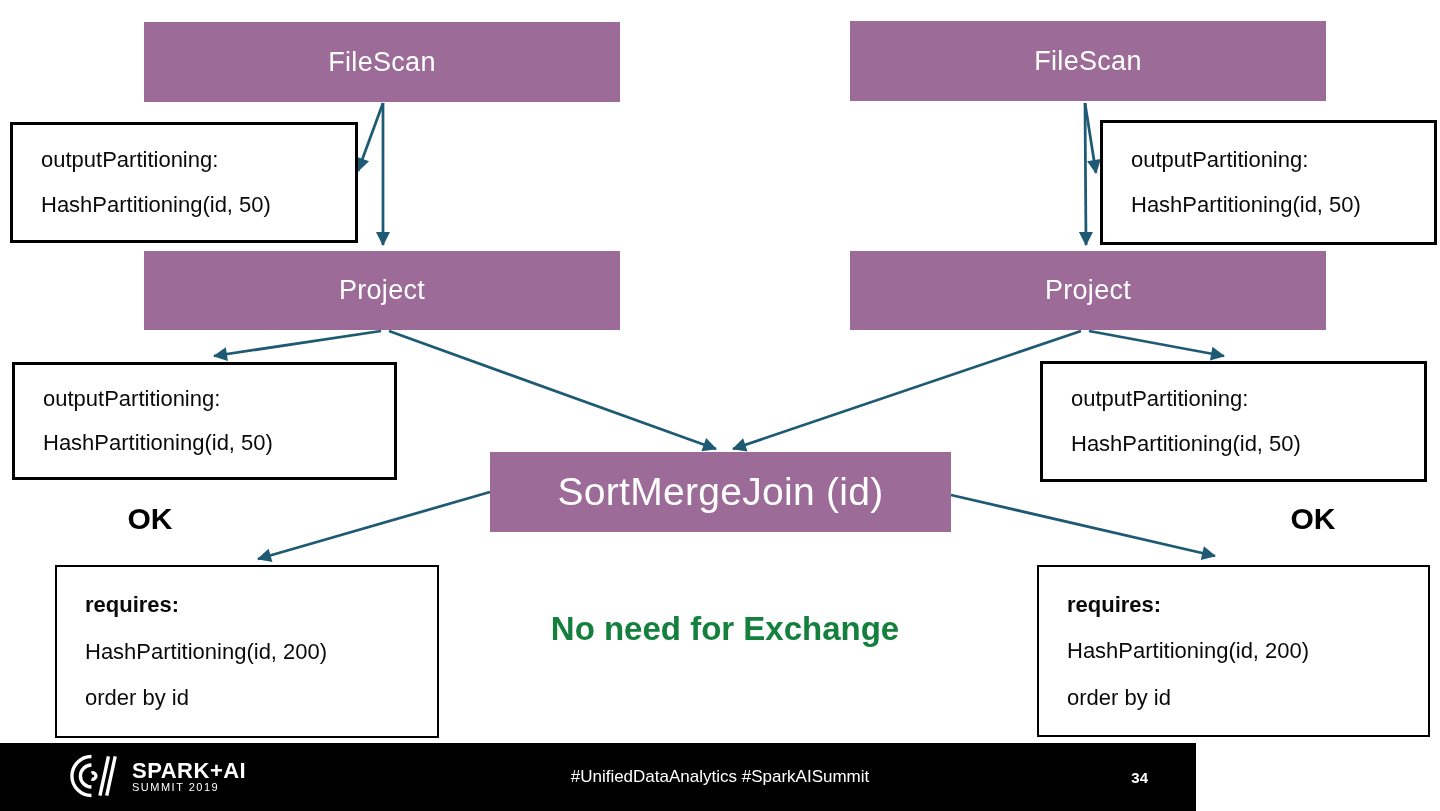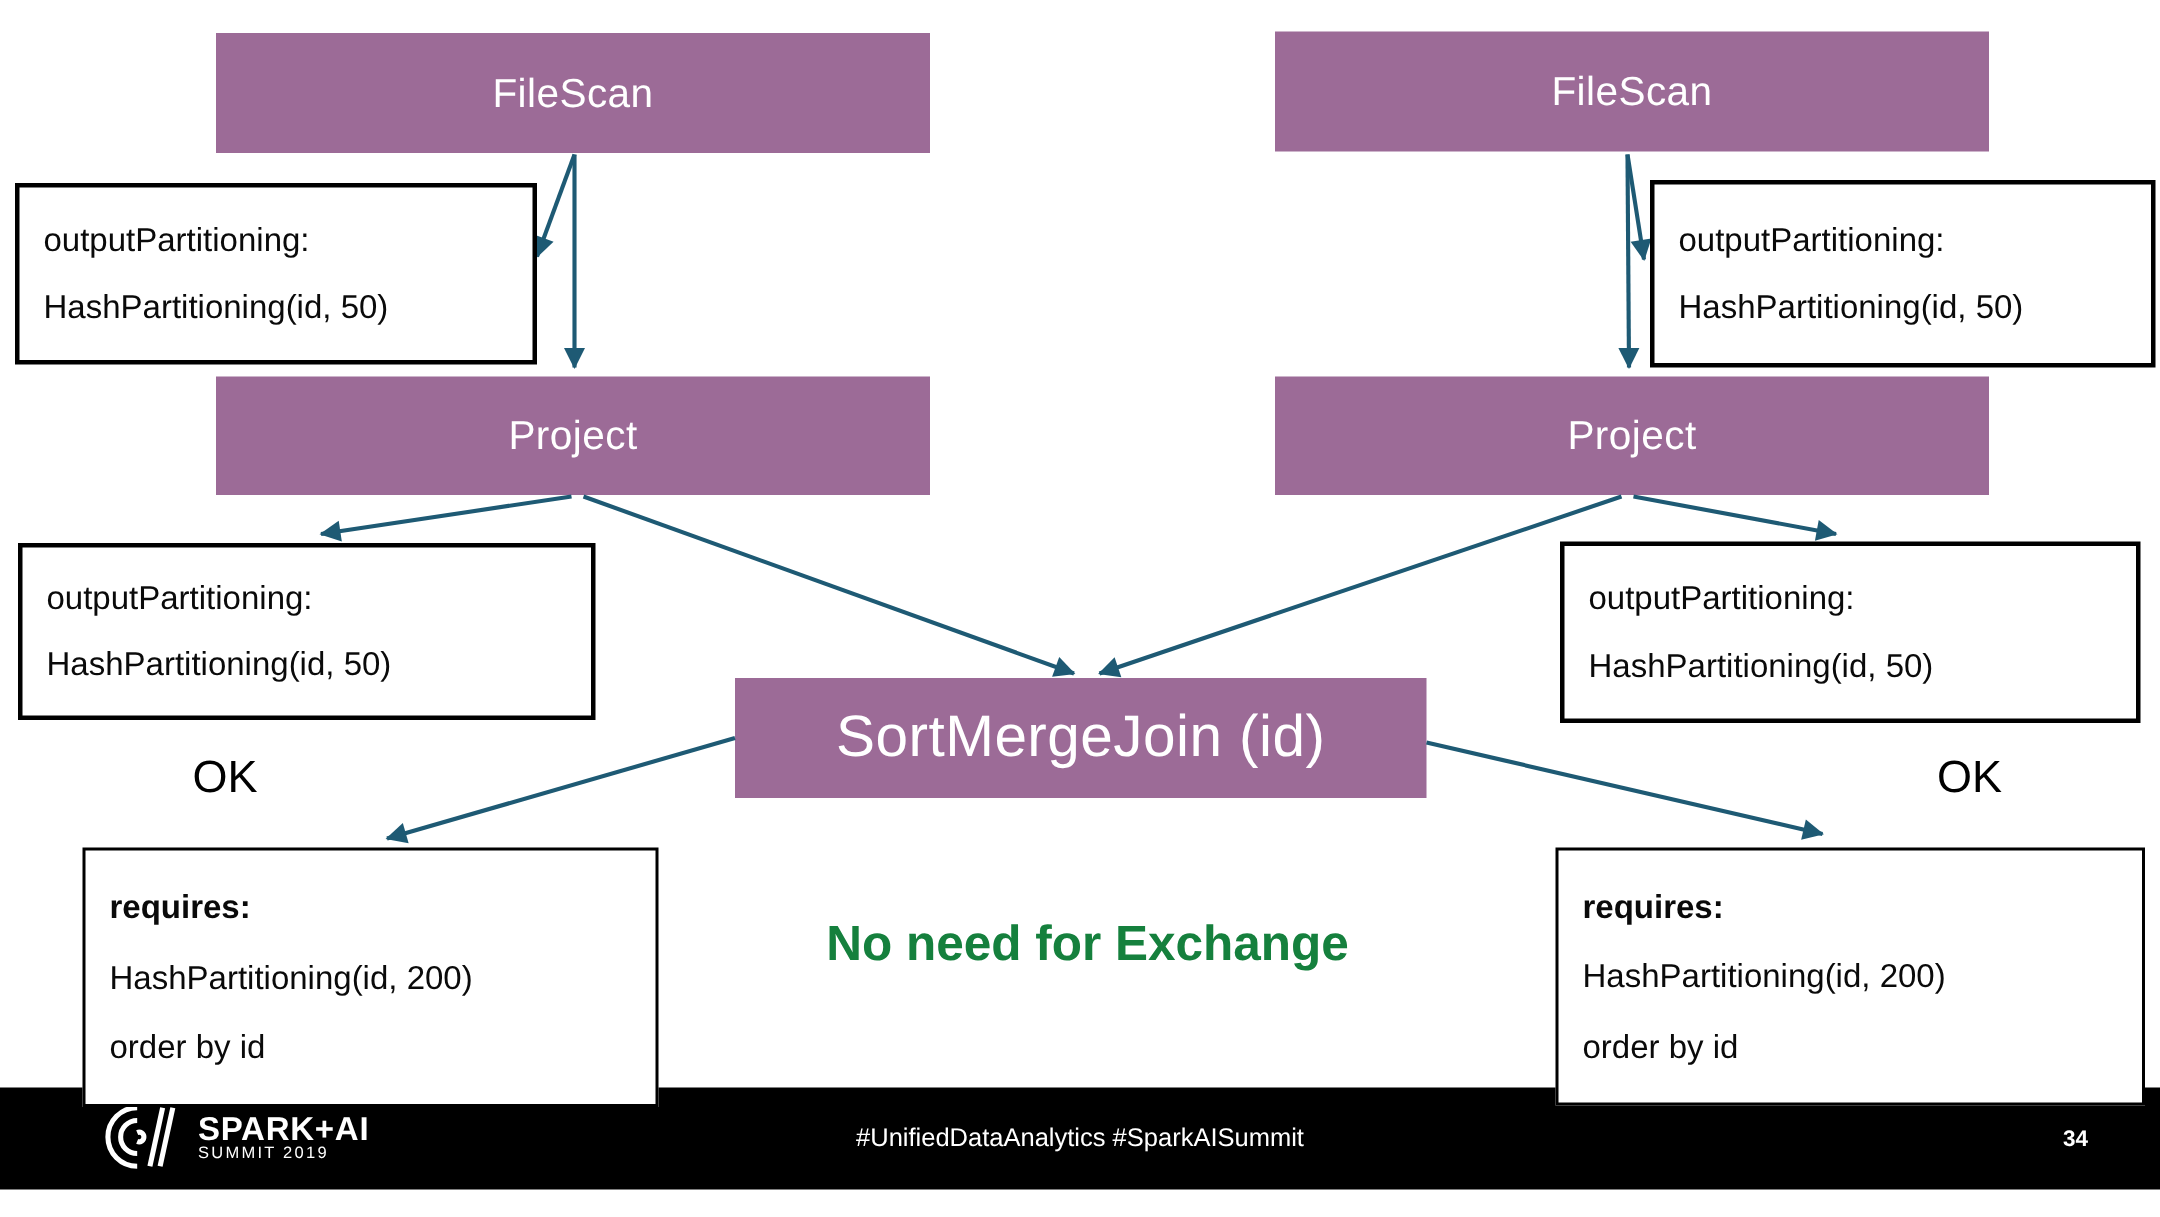--- a/index.html
+++ b/index.html
@@ -25,39 +25,39 @@
     display:flex;align-items:center;justify-content:center;
     font-size:27px;
     letter-spacing:0.3px;
   }
   .labelbox{
     position:absolute;
     background:#ffffff;
     border:3px solid var(--label-border);
     color:var(--label-text);
     display:flex;flex-direction:column;justify-content:space-evenly;
-    padding:4px 16px;
+    padding:4px 28px;
     font-size:22px;
     z-index:3;
   }
   .labelbox.thin{border-width:2px;}
   .labelbox .bold{font-weight:bold;}
   .ok{
     position:absolute;width:110px;text-align:center;
-    font-size:30px;font-weight:normal;color:#000;
+    font-size:30px;font-weight:bold;color:#000;
   }
   .center-note{
     position:absolute;left:445px;top:610px;width:560px;text-align:center;
     font-size:33px;font-weight:bold;color:#15803d;
   }
   #arrow-layer{position:absolute;left:0;top:0;z-index:2;pointer-events:none;}
   #arrow-layer line{stroke:var(--arrow);stroke-width:2.75;}
   #ah path{fill:var(--arrow);}
   .footer{
-    position:absolute;left:0;top:725px;width:1440px;height:68px;
+    position:absolute;left:0;top:743px;width:1196px;height:68px;
     background:var(--footer-bg);color:var(--footer-text);
     display:flex;align-items:center;
   }
   .footer .logo{
     position:absolute;left:66px;top:6px;display:flex;align-items:center;gap:10px;
   }
   .logo-mark svg{display:block;}
   .logo-text{display:flex;flex-direction:column;justify-content:center;line-height:1.05;}
   .logo-title{font-size:22px;font-weight:bold;letter-spacing:0.5px;}
   .logo-subtitle{font-size:11px;font-weight:normal;letter-spacing:1.5px;}

